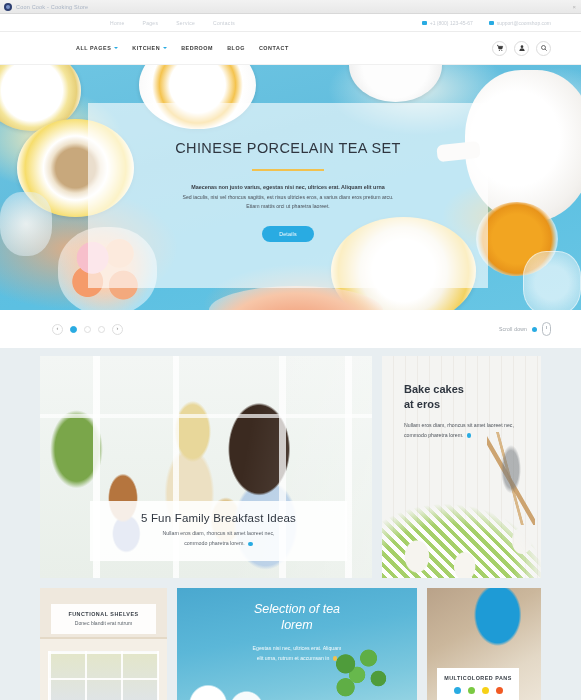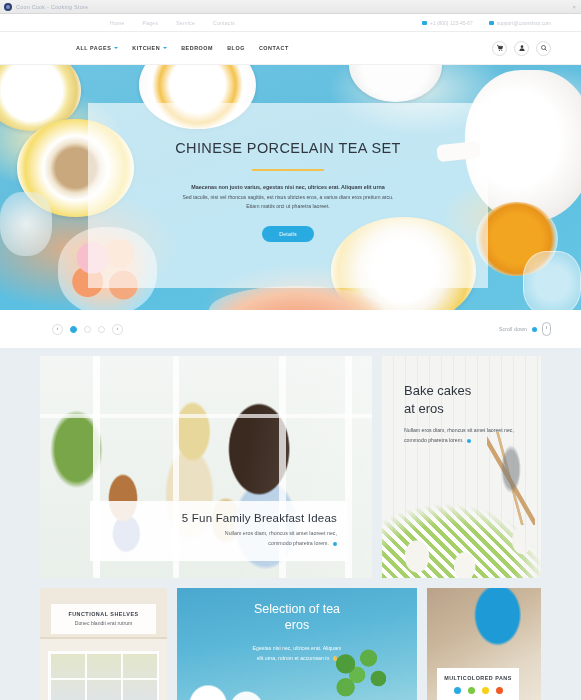--- a/index.html
+++ b/index.html
@@ -247,21 +247,21 @@
   .fam-window {
     position:absolute; inset:0;
     background:
       linear-gradient(90deg, transparent 0 16%, rgba(255,255,255,.85) 16% 18%, transparent 18% 40%, rgba(255,255,255,.8) 40% 42%, transparent 42% 72%, rgba(255,255,255,.75) 72% 74%, transparent 74% 92%, rgba(255,255,255,.8) 92% 94%, transparent 94%),
       linear-gradient(180deg, transparent 0 26%, rgba(255,255,255,.7) 26% 28%, transparent 28%);
   }
   .fam-caption {
     position:absolute; left: 50px; right: 25px; bottom: 17px;
     background: rgba(255,255,255,.88);
     padding: 11px 10px 12px;
-    text-align:right;
+    text-align:center;
   }
   .fam-caption h3 { font-size: 11.5px; font-weight: normal; color:#2f3640; letter-spacing:.2px; }
   .fam-caption p  { font-size: 5.3px; color:#5c636b; line-height:1.85; margin-top:5px; }
 
   .bake-photo { position:absolute; inset:0;
     background:
       repeating-linear-gradient(90deg, #f4f4f2 0 11px, #eceae6 11px 12px),
       #f2f1ee;
   }
   .bake-veg {
@@ -275,21 +275,21 @@
             mask-image: radial-gradient(ellipse 78% 92% at 40% 96%, #000 55%, transparent 78%);
   }
   .bake-whisk {
     position:absolute; right:4%; bottom:24%; width:30%; height:42%;
     background:
       radial-gradient(ellipse 40% 50% at 50% 40%, rgba(120,125,130,.55) 40%, transparent 52%),
       linear-gradient(60deg, transparent 45%, rgba(198,150,90,.85) 46% 50%, transparent 51%),
       linear-gradient(75deg, transparent 46%, rgba(210,168,110,.8) 47% 50%, transparent 51%);
   }
   .bake-text { position:absolute; left: 22px; top: 26px; right: 14px; }
-  .bake-text h3 { font-size: 13px; font-weight: normal; color:#2f3640; line-height:1.35; }
+  .bake-text h3 { font-size: 11px; font-weight: bold; color:#2f3640; line-height:1.35; }
   .bake-text p { font-size:5.2px; color:#4f555c; line-height:1.95; margin-top:8px; }
   .ilink { display:inline-block; width:4.5px; height:4.5px; border-radius:50%;
            background:#29abe2; vertical-align:middle; margin-left:2px; }
   .ilink.yellow { background:#f2c14e; }
 
   .row2 { display:flex; gap: 10px; height: 122px; margin-top: 10px; }
   .card-shelves { flex: 0 0 127px; }
   .card-tea     { flex: 0 0 240px; }
   .card-pans    { flex: 1; }
 
@@ -327,21 +327,21 @@
     position:absolute; right:6%; bottom:-4%; width:34%; height:60%;
     background:
       radial-gradient(circle at 30% 30%, #4f9c3b 12%, transparent 13%),
       radial-gradient(circle at 58% 22%, #5fae45 11%, transparent 12%),
       radial-gradient(circle at 44% 45%, #67b84c 13%, transparent 14%),
       radial-gradient(circle at 70% 50%, #4f9c3b 11%, transparent 12%),
       radial-gradient(circle at 30% 62%, #5fae45 12%, transparent 13%),
       radial-gradient(ellipse 34% 22% at 50% 92%, #e9e6df 50%, transparent 56%);
   }
   .tea-text { position:absolute; left:14px; right:14px; top:14px; text-align:center; }
-  .tea-text h3 { font-size:12.5px; font-weight:normal; color:#fff; line-height:1.25; }
+  .tea-text h3 { font-size:12.5px; font-weight:normal; color:#fff; line-height:1.25;font-style:italic; }
   .tea-text p { font-size:5.2px; color:rgba(255,255,255,.94); line-height:1.85; margin-top:11px; }
 
   .pans-photo { position:absolute; inset:0;
     background:
       radial-gradient(ellipse 36% 44% at 62% 22%, #1e9bd6 52%, transparent 58%),
       radial-gradient(ellipse 12% 14% at 62% 18%, #f3e9c8 55%, transparent 60%),
       linear-gradient(150deg, #b9a289 0%, #cbb79c 35%, #e3d8c6 70%, #efe7da 100%);
   }
   .pans-cap {
     position:absolute; left:10px; right:22px; bottom:8px;
@@ -506,21 +506,21 @@
       </div>
     </div>
 
     <div class="card card-tea">
       <div class="tea-photo"></div>
       <div class="tea-pots"></div>
       <div class="tea-plant"></div>
       <div class="tea-text">
         <h3>
           <span>Selection of tea</span><br>
-          <span>eros</span>
+          <span>lorem</span>
         </h3>
         <p>
           <span>Egestas nisi nec, ultrices erat. Aliquam</span><br>
           <span>elit urna, rutrum et accumsan in</span>
           <i class="ilink yellow"></i>
         </p>
       </div>
     </div>
 
     <div class="card card-pans">

